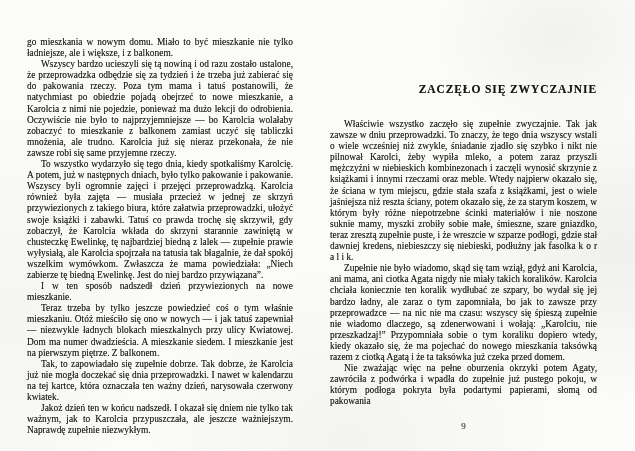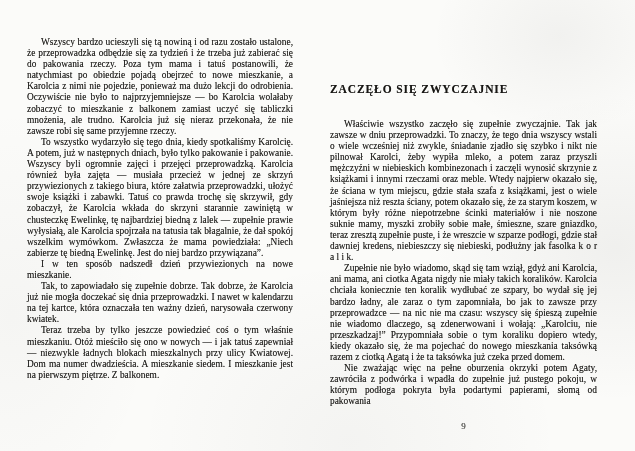--- a/index.html
+++ b/index.html
@@ -53,21 +53,21 @@
   }
   .page-right {
     left: 330px;
     width: 267px;
     padding-top: 37px;
   }
   .chapter-title {
     font-size: 11.5px;
     font-weight: bold;
     letter-spacing: 0.9px;
-    text-align: left;
+    text-align: right;
     text-indent: 0;
     margin: 46px 0 23px 0;
     line-height: 13px;
     color: #181715;
   }
   .page-number {
     position: absolute;
     left: 330px;
     top: 421px;
     width: 267px;
@@ -76,25 +76,27 @@
     color: #4a4a46;
     text-shadow: 0 0 0.3px rgba(40, 38, 35, 0.5);
   }
 </style>
 </head>
 <body>
 
 <div class="spread">
 
   <div class="page page-left">
+    <p class="continuation">go mieszkania w nowym domu. Miało to być mieszkanie nie tylko ładniejsze, ale i większe, i z balkonem.</p>
     <p>Wszyscy bardzo ucieszyli się tą nowiną i od razu zostało ustalone, że przeprowadzka odbędzie się za tydzień i że trzeba już zabierać się do pakowania rzeczy. Poza tym mama i tatuś postanowili, że natychmiast po obiedzie pojadą obejrzeć to nowe mieszkanie, a Karolcia z nimi nie pojedzie, ponieważ ma dużo lekcji do odrobienia. Oczywiście nie było to najprzyjemniejsze — bo Karolcia wolałaby zobaczyć to mieszkanie z balkonem zamiast uczyć się tabliczki mnożenia, ale trudno. Karolcia już się nieraz przekonała, że nie zawsze robi się same przyjemne rzeczy.</p>
     <p>To wszystko wydarzyło się tego dnia, kiedy spotkaliśmy Karolcię. A potem, już w następnych dniach, było tylko pakowanie i pakowanie. Wszyscy byli ogromnie zajęci i przejęci przeprowadzką. Karolcia również była zajęta — musiała przecież w jednej ze skrzyń przywiezionych z takiego biura, które załatwia przeprowadzki, ułożyć swoje książki i zabawki. Tatuś co prawda trochę się skrzywił, gdy zobaczył, że Karolcia wkłada do skrzyni starannie zawiniętą w chusteczkę Ewelinkę, tę najbardziej biedną z lalek — zupełnie prawie wyłysiałą, ale Karolcia spojrzała na tatusia tak błagalnie, że dał spokój wszelkim wymówkom. Zwłaszcza że mama powiedziała: „Niech zabierze tę biedną Ewelinkę. Jest do niej bardzo przywiązana”.</p>
     <p>I w ten sposób nadszedł dzień przywiezionych na nowe mieszkanie.</p>
+    <p>Teraz trzeba by tylko jeszcze powiedzieć coś o tym właśnie mieszkaniu. Otóż mieściło się ono w nowych — i jak tatuś zapewniał — niezwykle ładnych blokach mieszkalnych przy ulicy Kwiatowej. Dom ma numer dwadzieścia. A mieszkanie siedem. I mieszkanie jest na pierwszym piętrze. Z balkonem.</p>
     <p>Tak, to zapowiadało się zupełnie dobrze. Tak dobrze, że Karolcia już nie mogła doczekać się dnia przeprowadzki. I nawet w kalendarzu na tej kartce, która oznaczała ten ważny dzień, narysowała czerwony kwiatek.</p>
-    <p>Teraz trzeba by tylko jeszcze powiedzieć coś o tym właśnie mieszkaniu. Otóż mieściło się ono w nowych — i jak tatuś zapewniał — niezwykle ładnych blokach mieszkalnych przy ulicy Kwiatowej. Dom ma numer dwadzieścia. A mieszkanie siedem. I mieszkanie jest na pierwszym piętrze. Z balkonem.</p>
+    <p>Jakoż dzień ten w końcu nadszedł. I okazał się dniem nie tylko tak ważnym, jak to Karolcia przypuszczała, ale jeszcze ważniejszym. Naprawdę zupełnie niezwykłym.</p>
   </div>
 
   <div class="page page-right">
     <h1 class="chapter-title">ZACZĘŁO SIĘ ZWYCZAJNIE</h1>
     <p>Właściwie wszystko zaczęło się zupełnie zwyczajnie. Tak jak zawsze w dniu przeprowadzki. To znaczy, że tego dnia wszyscy wstali o wiele wcześniej niż zwykle, śniadanie zjadło się szybko i nikt nie pilnował Karolci, żeby wypiła mleko, a potem zaraz przyszli mężczyźni w niebieskich kombinezonach i zaczęli wynosić skrzynie z książkami i innymi rzeczami oraz meble. Wtedy najpierw okazało się, że ściana w tym miejscu, gdzie stała szafa z książkami, jest o wiele jaśniejsza niż reszta ściany, potem okazało się, że za starym koszem, w którym były różne niepotrzebne ścinki materiałów i nie noszone suknie mamy, myszki zrobiły sobie małe, śmieszne, szare gniazdko, teraz zresztą zupełnie puste, i że wreszcie w szparze podłogi, gdzie stał dawniej kredens, niebieszczy się niebieski, podłużny jak fasolka k o r a l i k.</p>
     <p>Zupełnie nie było wiadomo, skąd się tam wziął, gdyż ani Karolcia, ani mama, ani ciotka Agata nigdy nie miały takich koralików. Karolcia chciała koniecznie ten koralik wydłubać ze szpary, bo wydał się jej bardzo ładny, ale zaraz o tym zapomniała, bo jak to zawsze przy przeprowadzce — na nic nie ma czasu: wszyscy się śpieszą zupełnie nie wiadomo dlaczego, są zdenerwowani i wołają: „Karolciu, nie przeszkadzaj!” Przypomniała sobie o tym koraliku dopiero wtedy, kiedy okazało się, że ma pojechać do nowego mieszkania taksówką razem z ciotką Agatą i że ta taksówka już czeka przed domem.</p>
     <p>Nie zważając więc na pełne oburzenia okrzyki potem Agaty, zawróciła z podwórka i wpadła do zupełnie już pustego pokoju, w którym podłoga pokryta była podartymi papierami, słomą od pakowania</p>
   </div>
 
   <div class="page-number">9</div>

